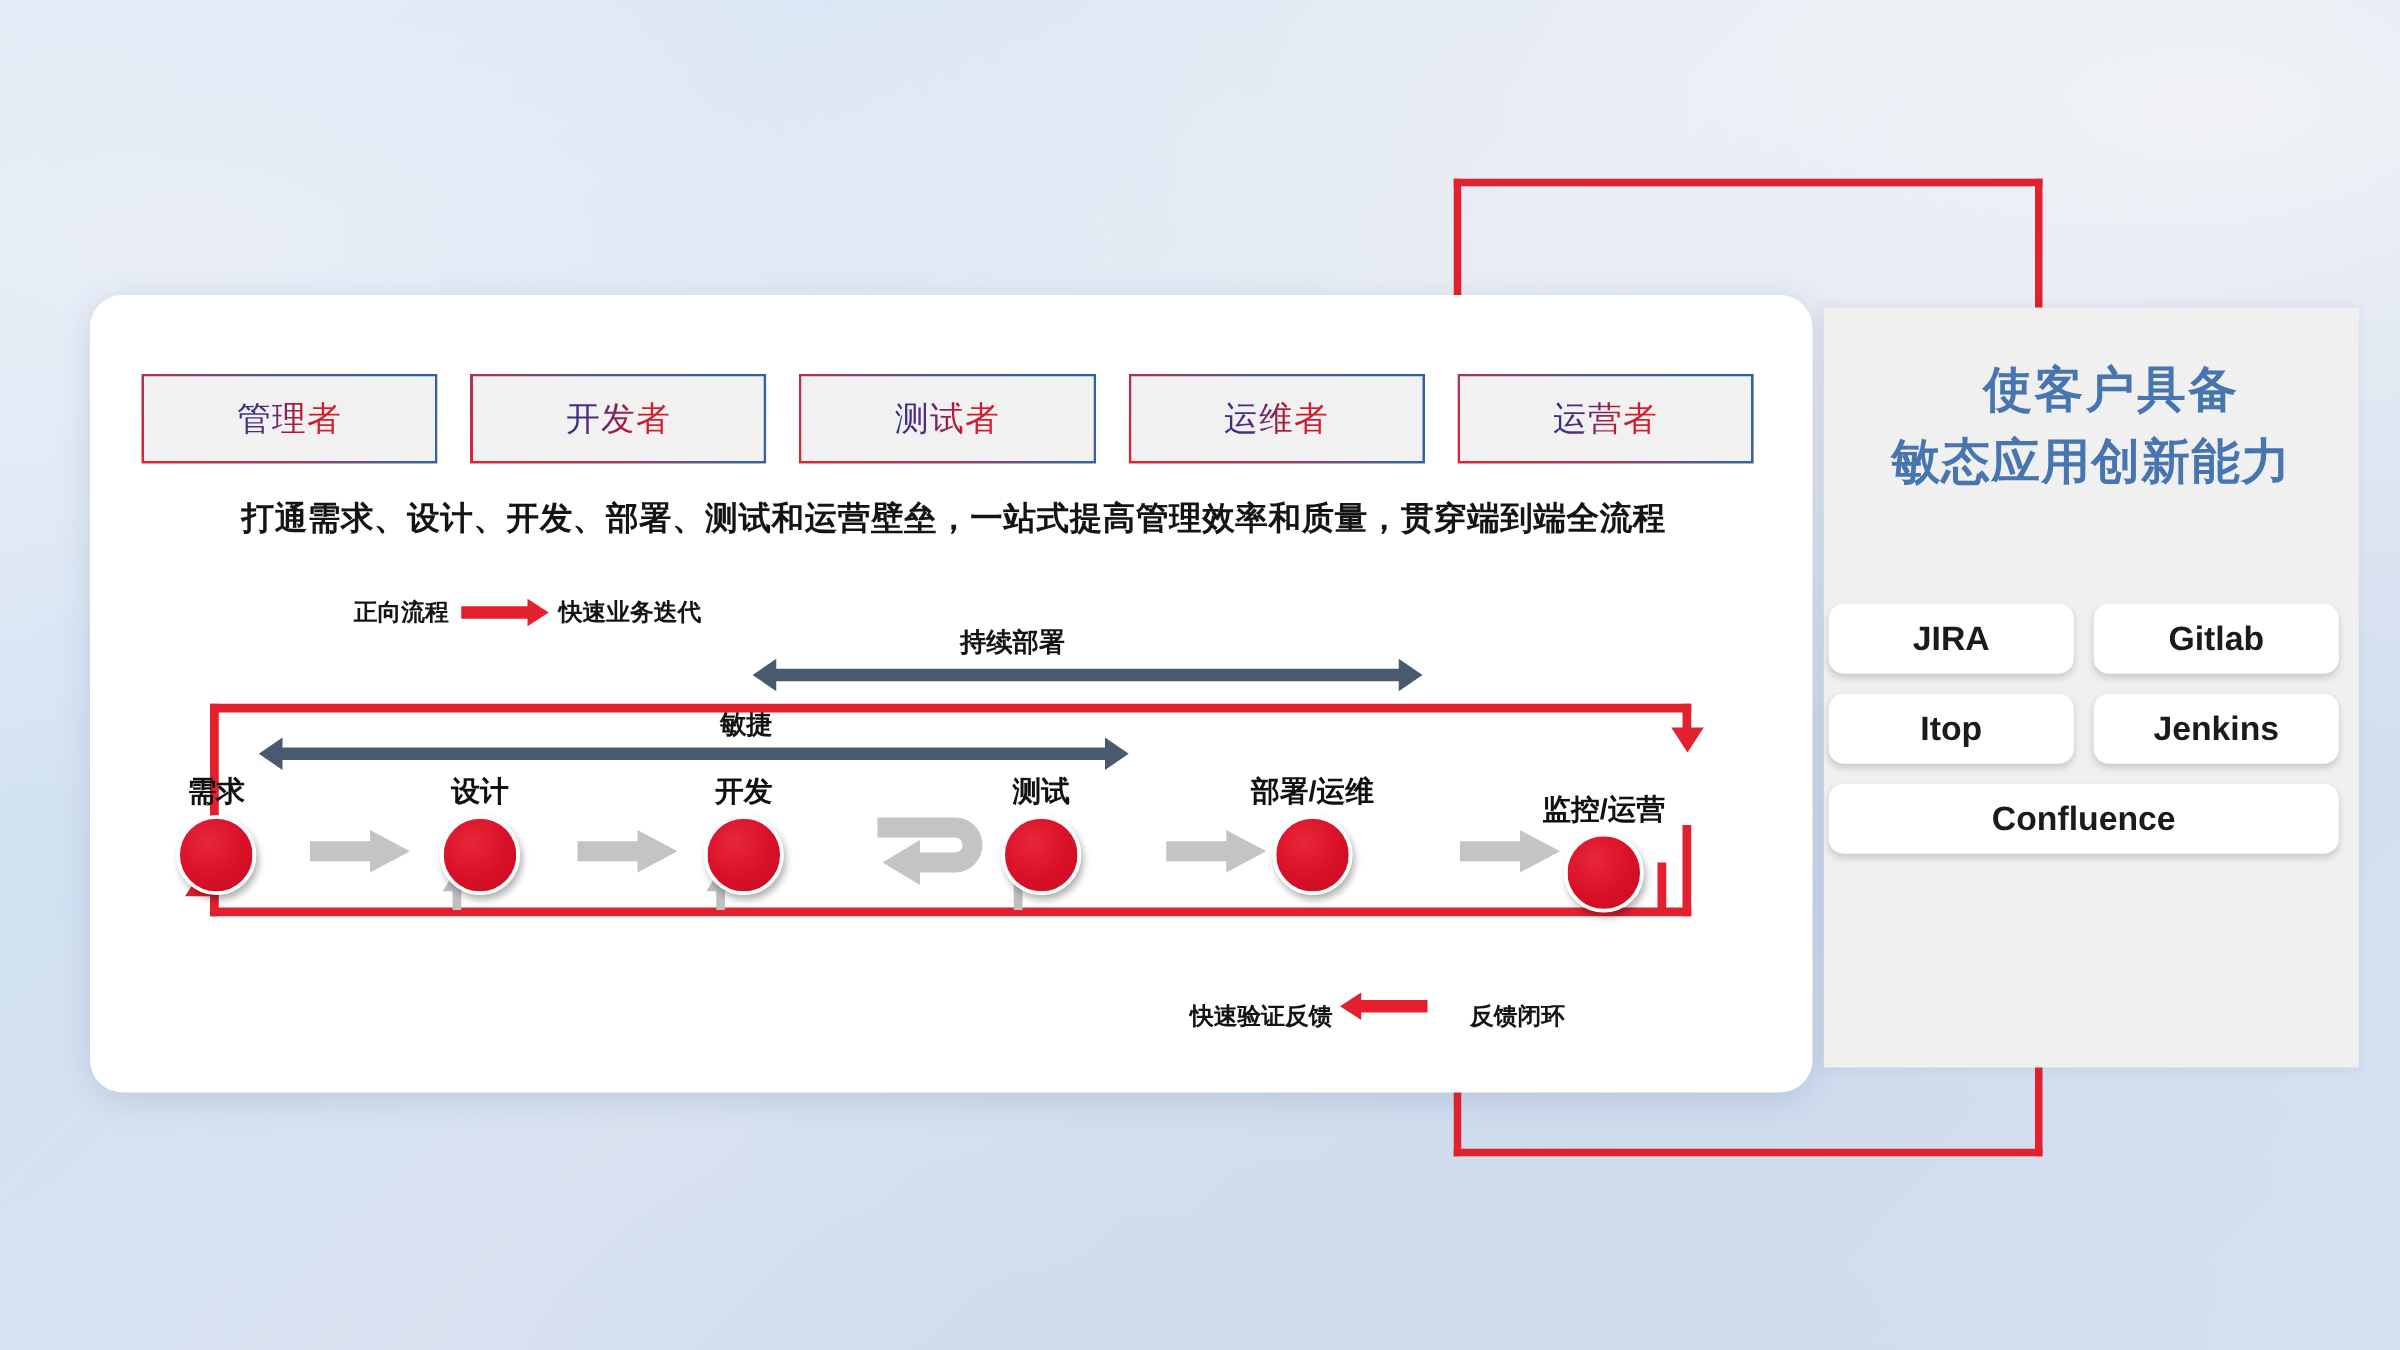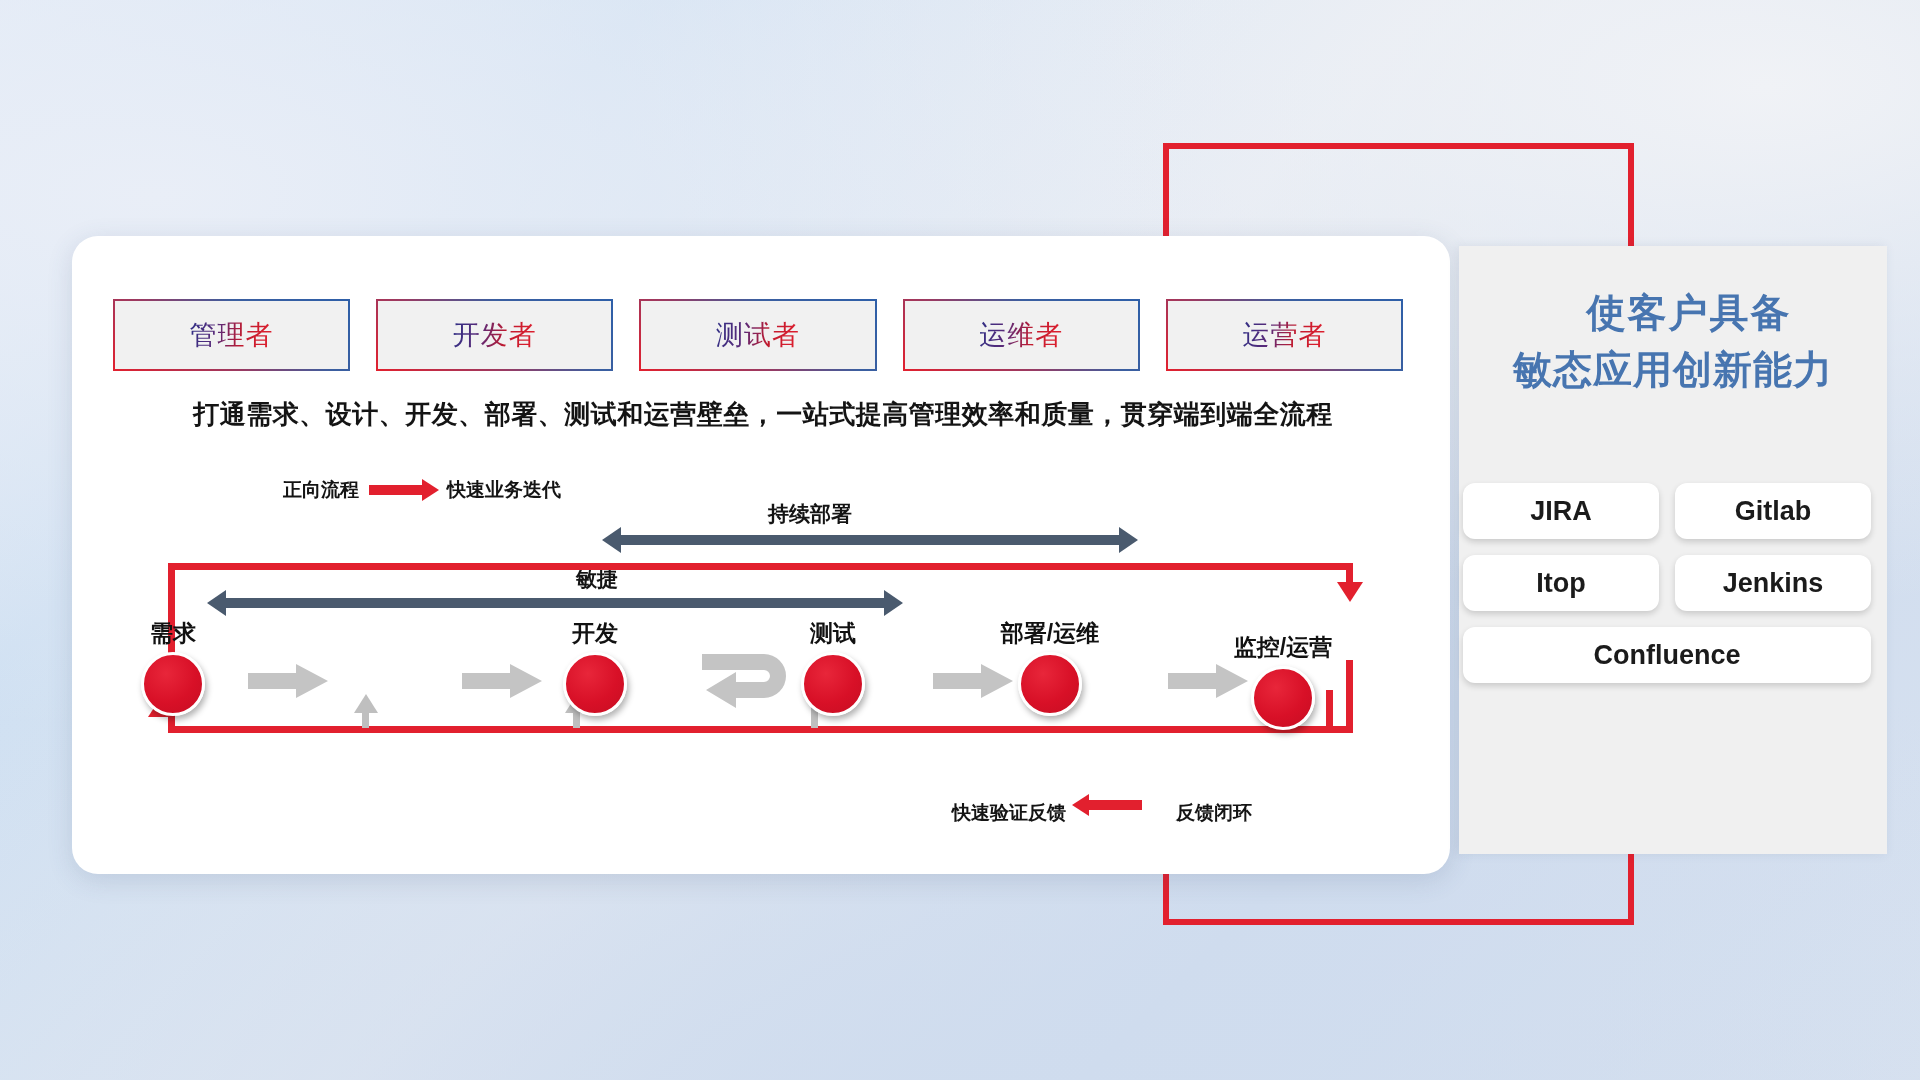--- a/index.html
+++ b/index.html
@@ -343,20 +343,24 @@
   <div class="gray-stub" style="left:573px; top:712px; width:7px; height:16px;"></div>
   <div class="tri-up-gray" style="left:565px; top:694px;"></div>
   <div class="gray-stub" style="left:811px; top:690px; width:7px; height:38px;"></div>
   <div class="gray-stub" style="left:1326px; top:690px; width:7px; height:38px; background:#e2202e;"></div>
 
   <div id="stages">
     <div class="stage" style="left:-5px; top:0;">
       <div class="stage-label">需求</div>
       <div class="stage-dot"></div>
     </div>
+    <div class="stage" style="left:206px; top:0;">
+      <div class="stage-label">设计</div>
+      <div class="stage-dot"></div>
+    </div>
     <div class="stage" style="left:417px; top:0;">
       <div class="stage-label">开发</div>
       <div class="stage-dot"></div>
     </div>
     <div class="stage" style="left:655px; top:0;">
       <div class="stage-label">测试</div>
       <div class="stage-dot"></div>
     </div>
     <div class="stage" style="left:872px; top:0;">
       <div class="stage-label">部署/运维</div>

